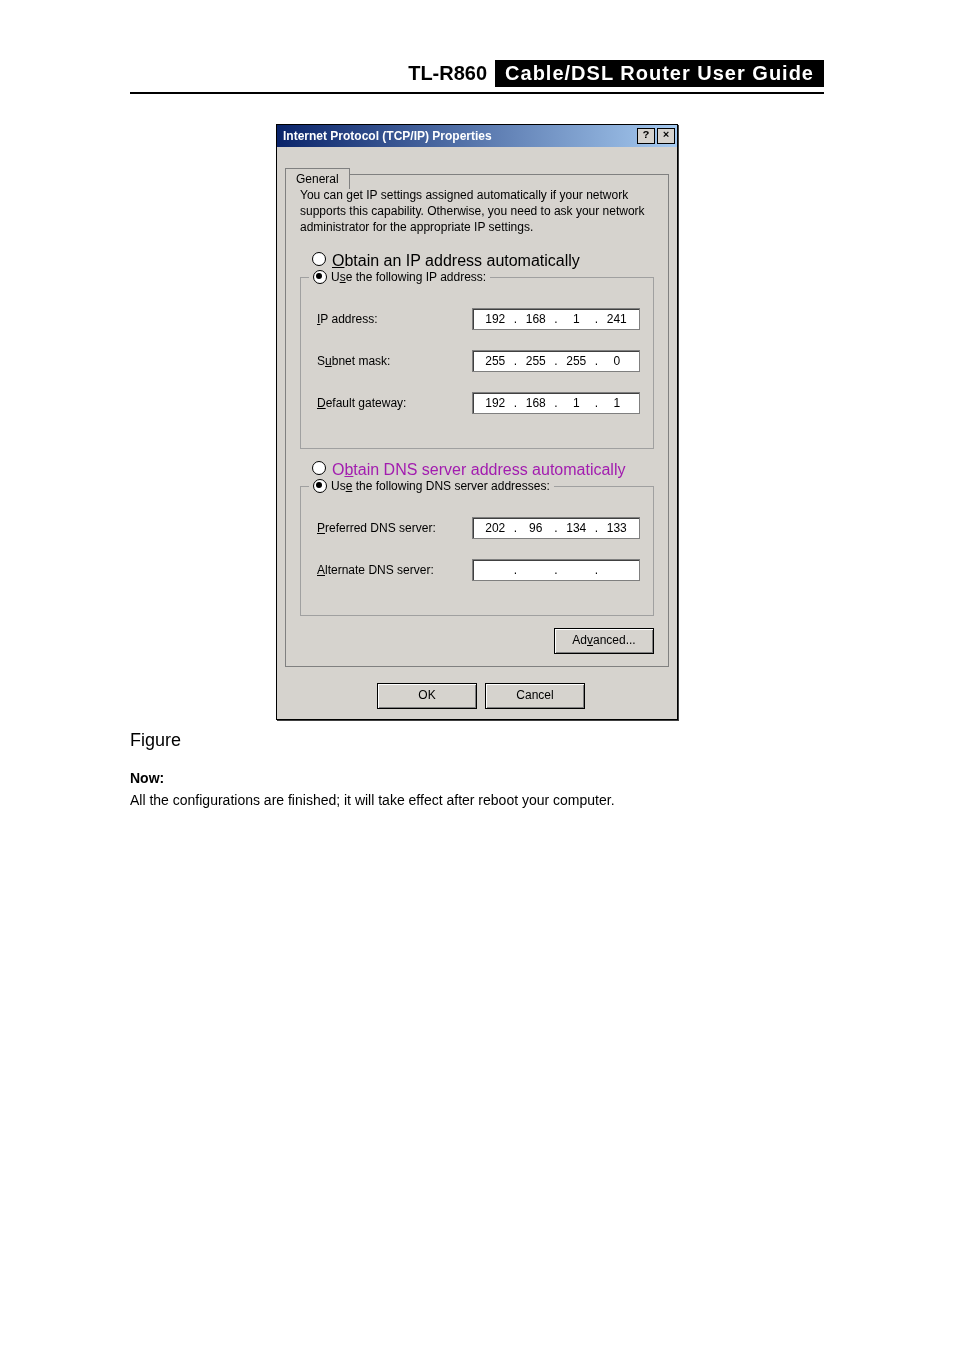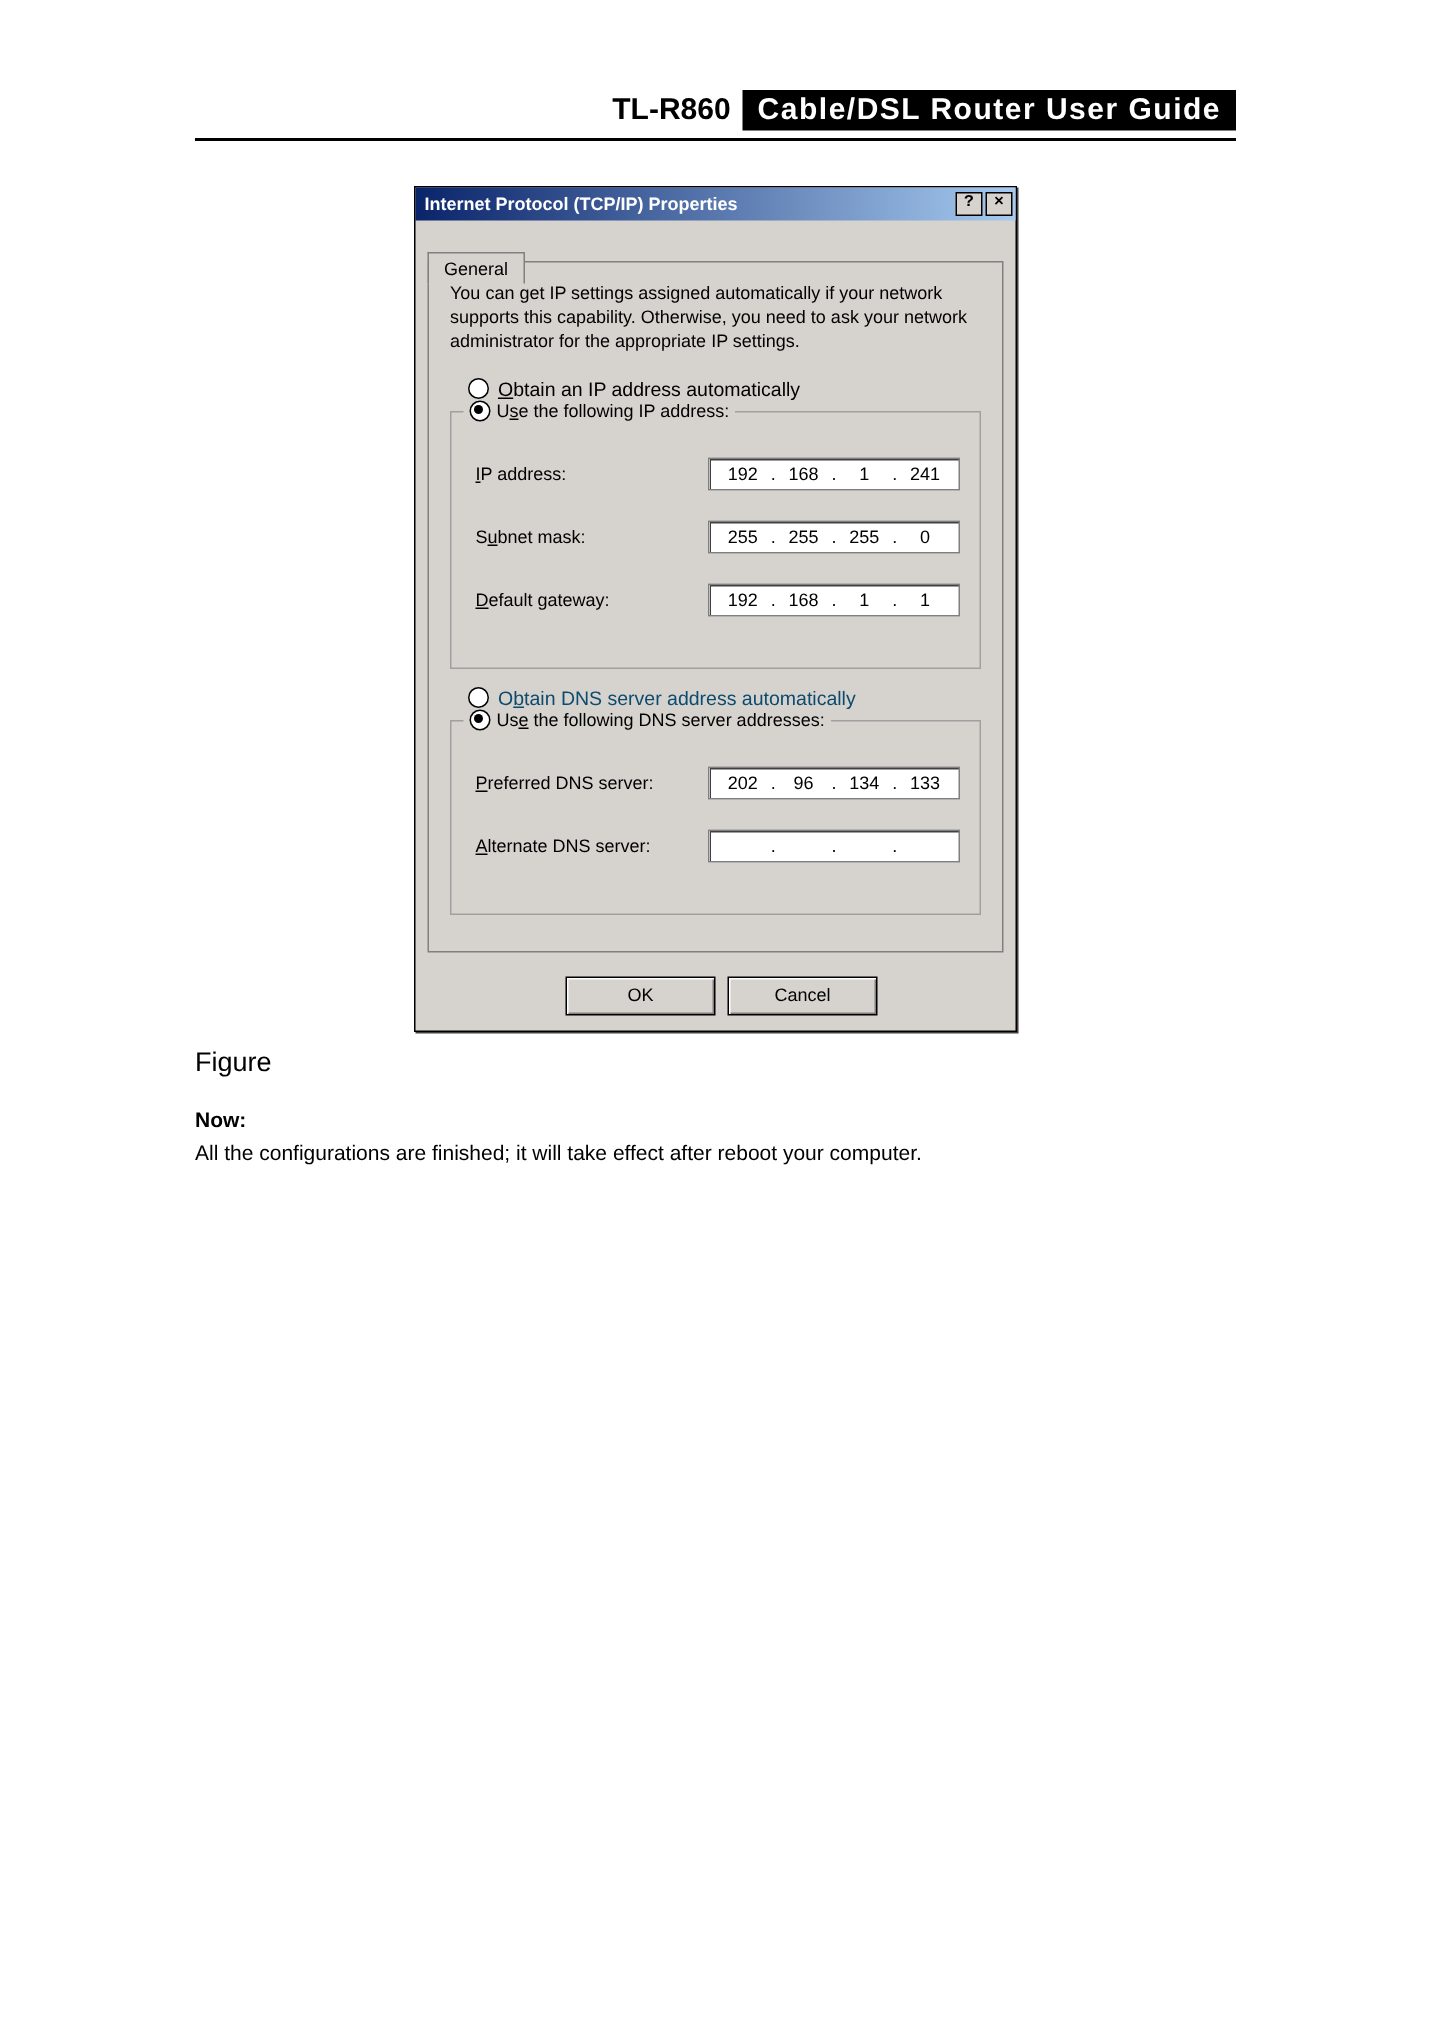--- a/index.html
+++ b/index.html
@@ -100,21 +100,21 @@
   .groupbox {
     border: 1px solid #a0a0a0;
     padding: 10px 10px 14px 10px;
     margin-bottom: 12px;
     position: relative;
   }
   .radio-row {
     display: flex;
     align-items: flex-start;
     margin: 3px 0 7px 2px;
-    font-size: 13px;
+    font-size: 16px;
   }
   .radio-row.above {
     margin-left: 12px;
   }
   .radio {
     width: 12px;
     height: 12px;
     border: 1px solid #000;
     border-radius: 50%;
     background: #fff;
@@ -126,21 +126,21 @@
     content: "";
     position: absolute;
     width: 6px;
     height: 6px;
     background: #000;
     border-radius: 50%;
     top: 2px;
     left: 2px;
   }
   .disabled {
-    color: #0c4a6e;
+    color: #a21caf;
   }
   .legend {
     position: absolute;
     top: -8px;
     left: 8px;
     background: #d6d3ce;
     padding: 0 4px;
     display: flex;
     align-items: center;
   }
@@ -321,20 +321,23 @@
                 <span class="ip-dot">.</span>
               <span class="ip-oct"></span>
                 <span class="ip-dot">.</span>
               <span class="ip-oct"></span>
                 <span class="ip-dot">.</span>
               <span class="ip-oct"></span>
             </span>
           </div>
         </div>
 
+        <div class="btn-row-right">
+          <span class="win-btn"><span>Ad</span><span class="u">v</span><span>anced...</span></span>
+        </div>
       </div>
 
       <div class="bottom-btns">
         <span class="win-btn">OK</span>
         <span class="win-btn">Cancel</span>
       </div>
     </div>
   </div>
 
   <div class="caption">Figure</div>

